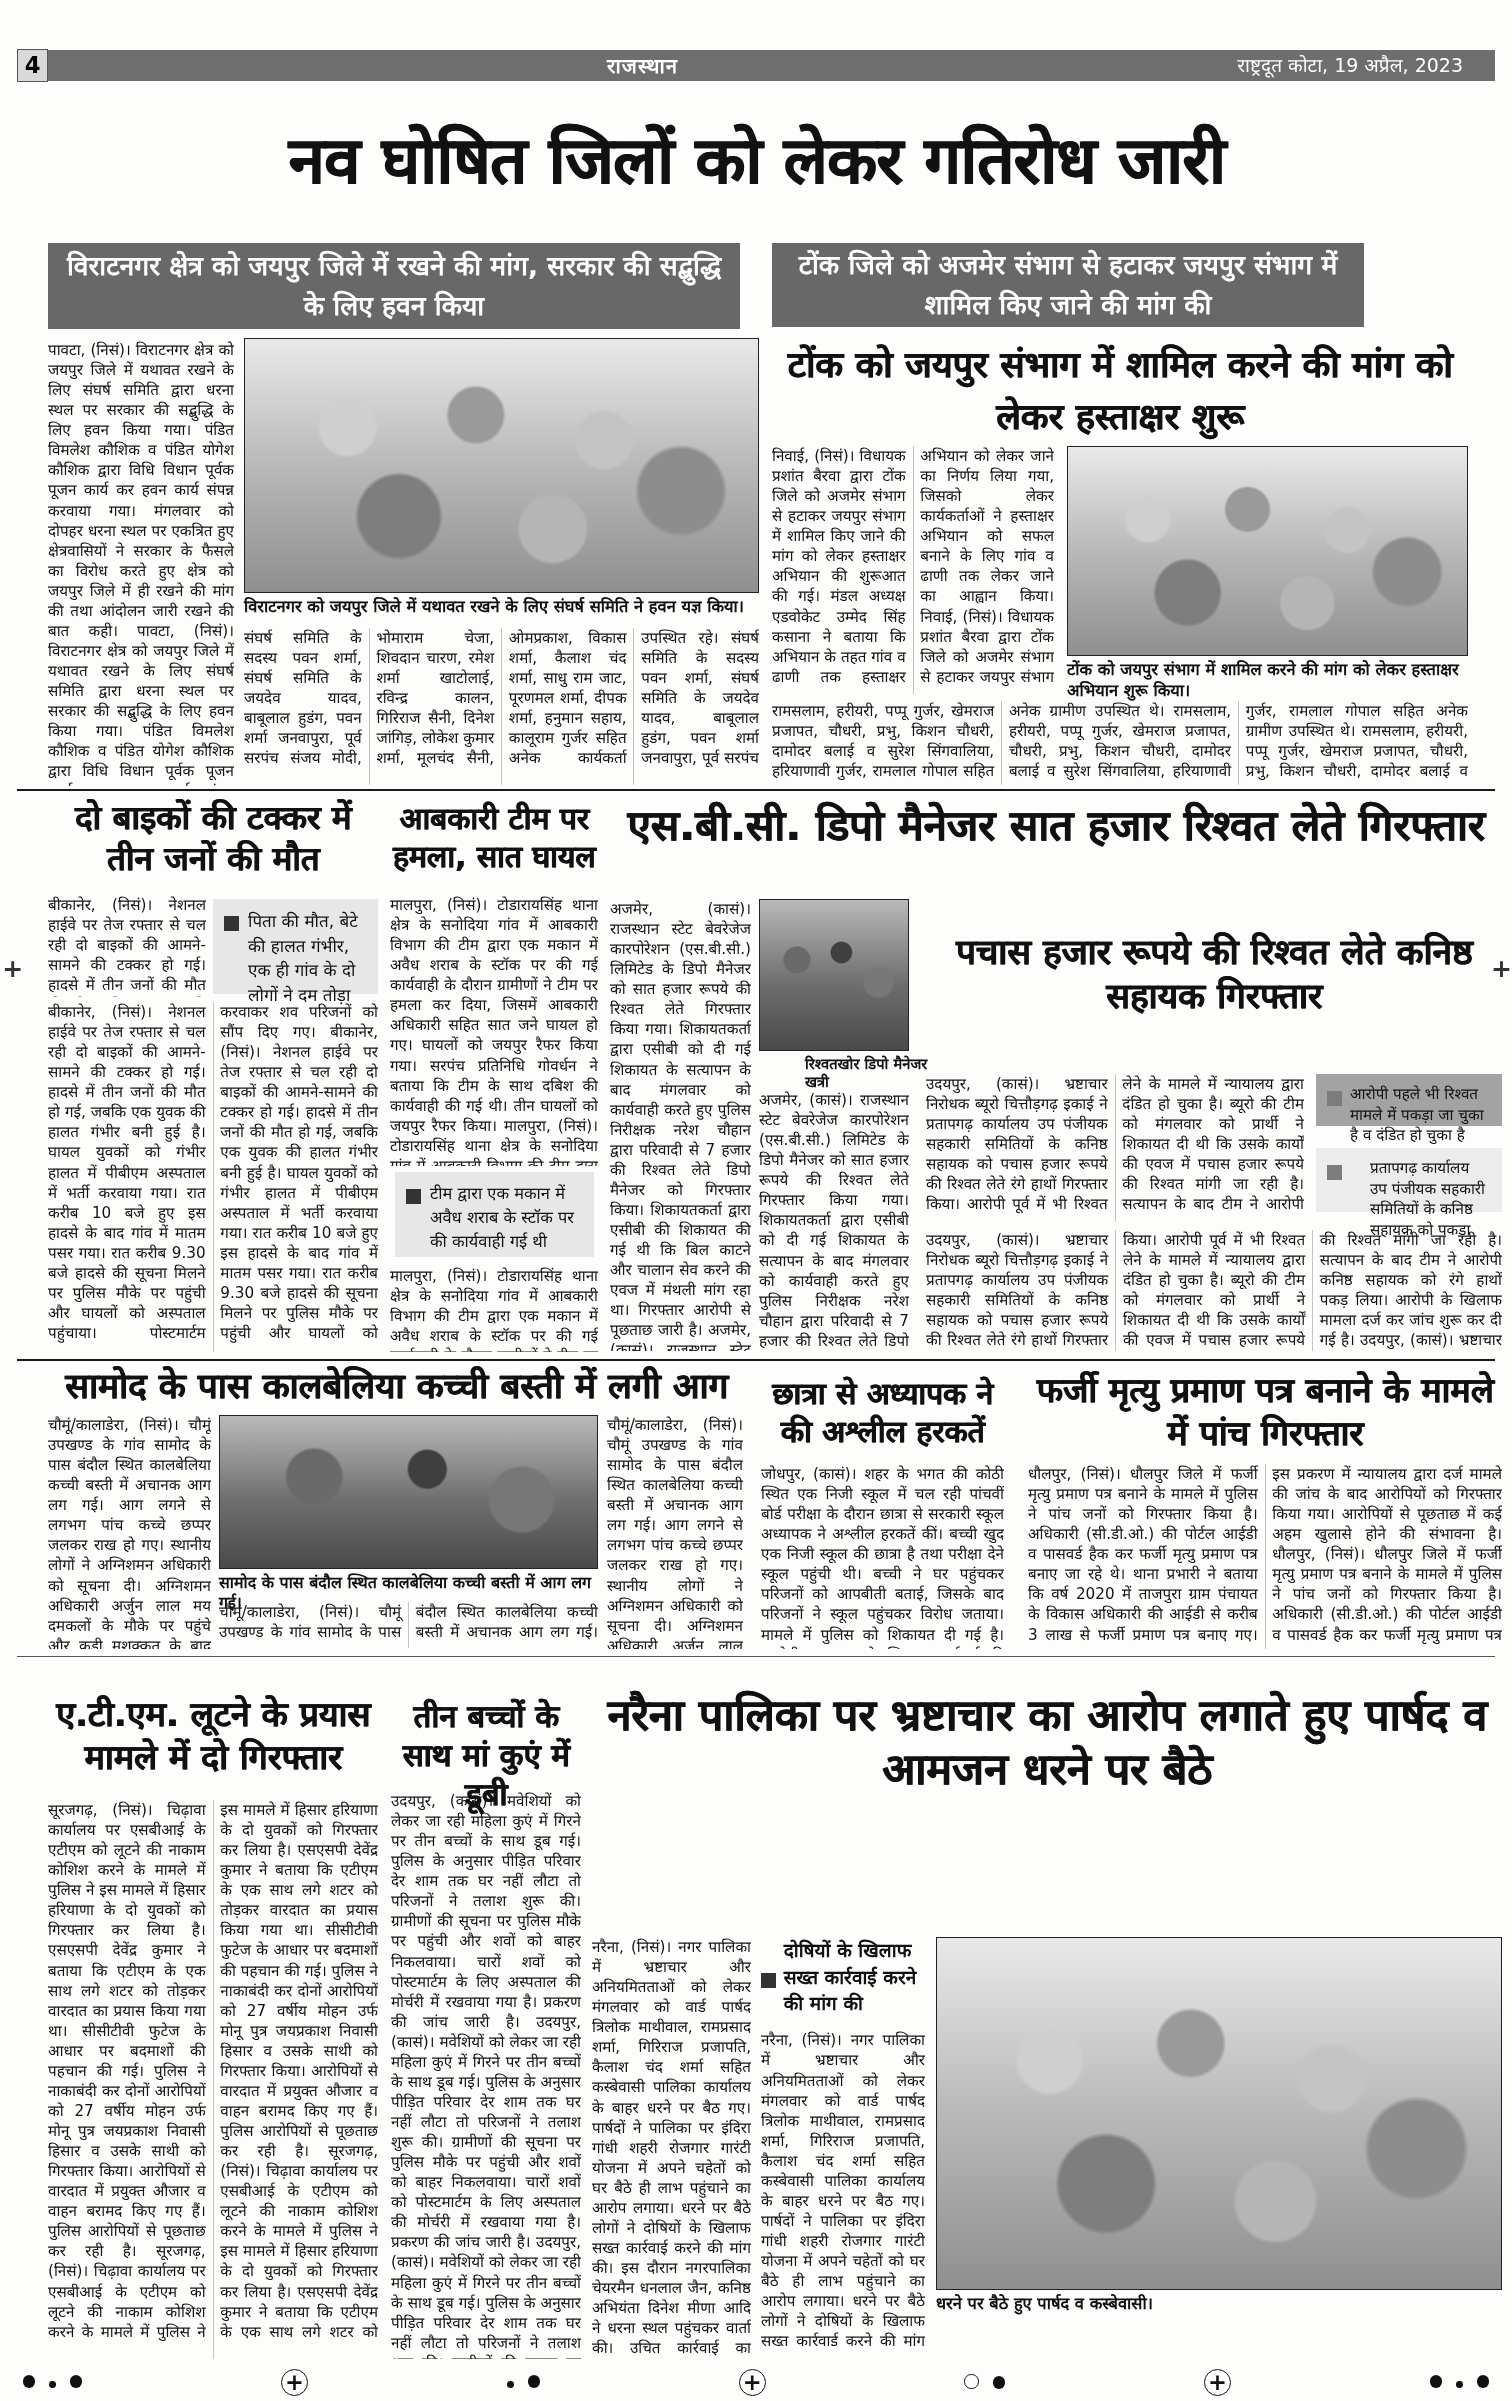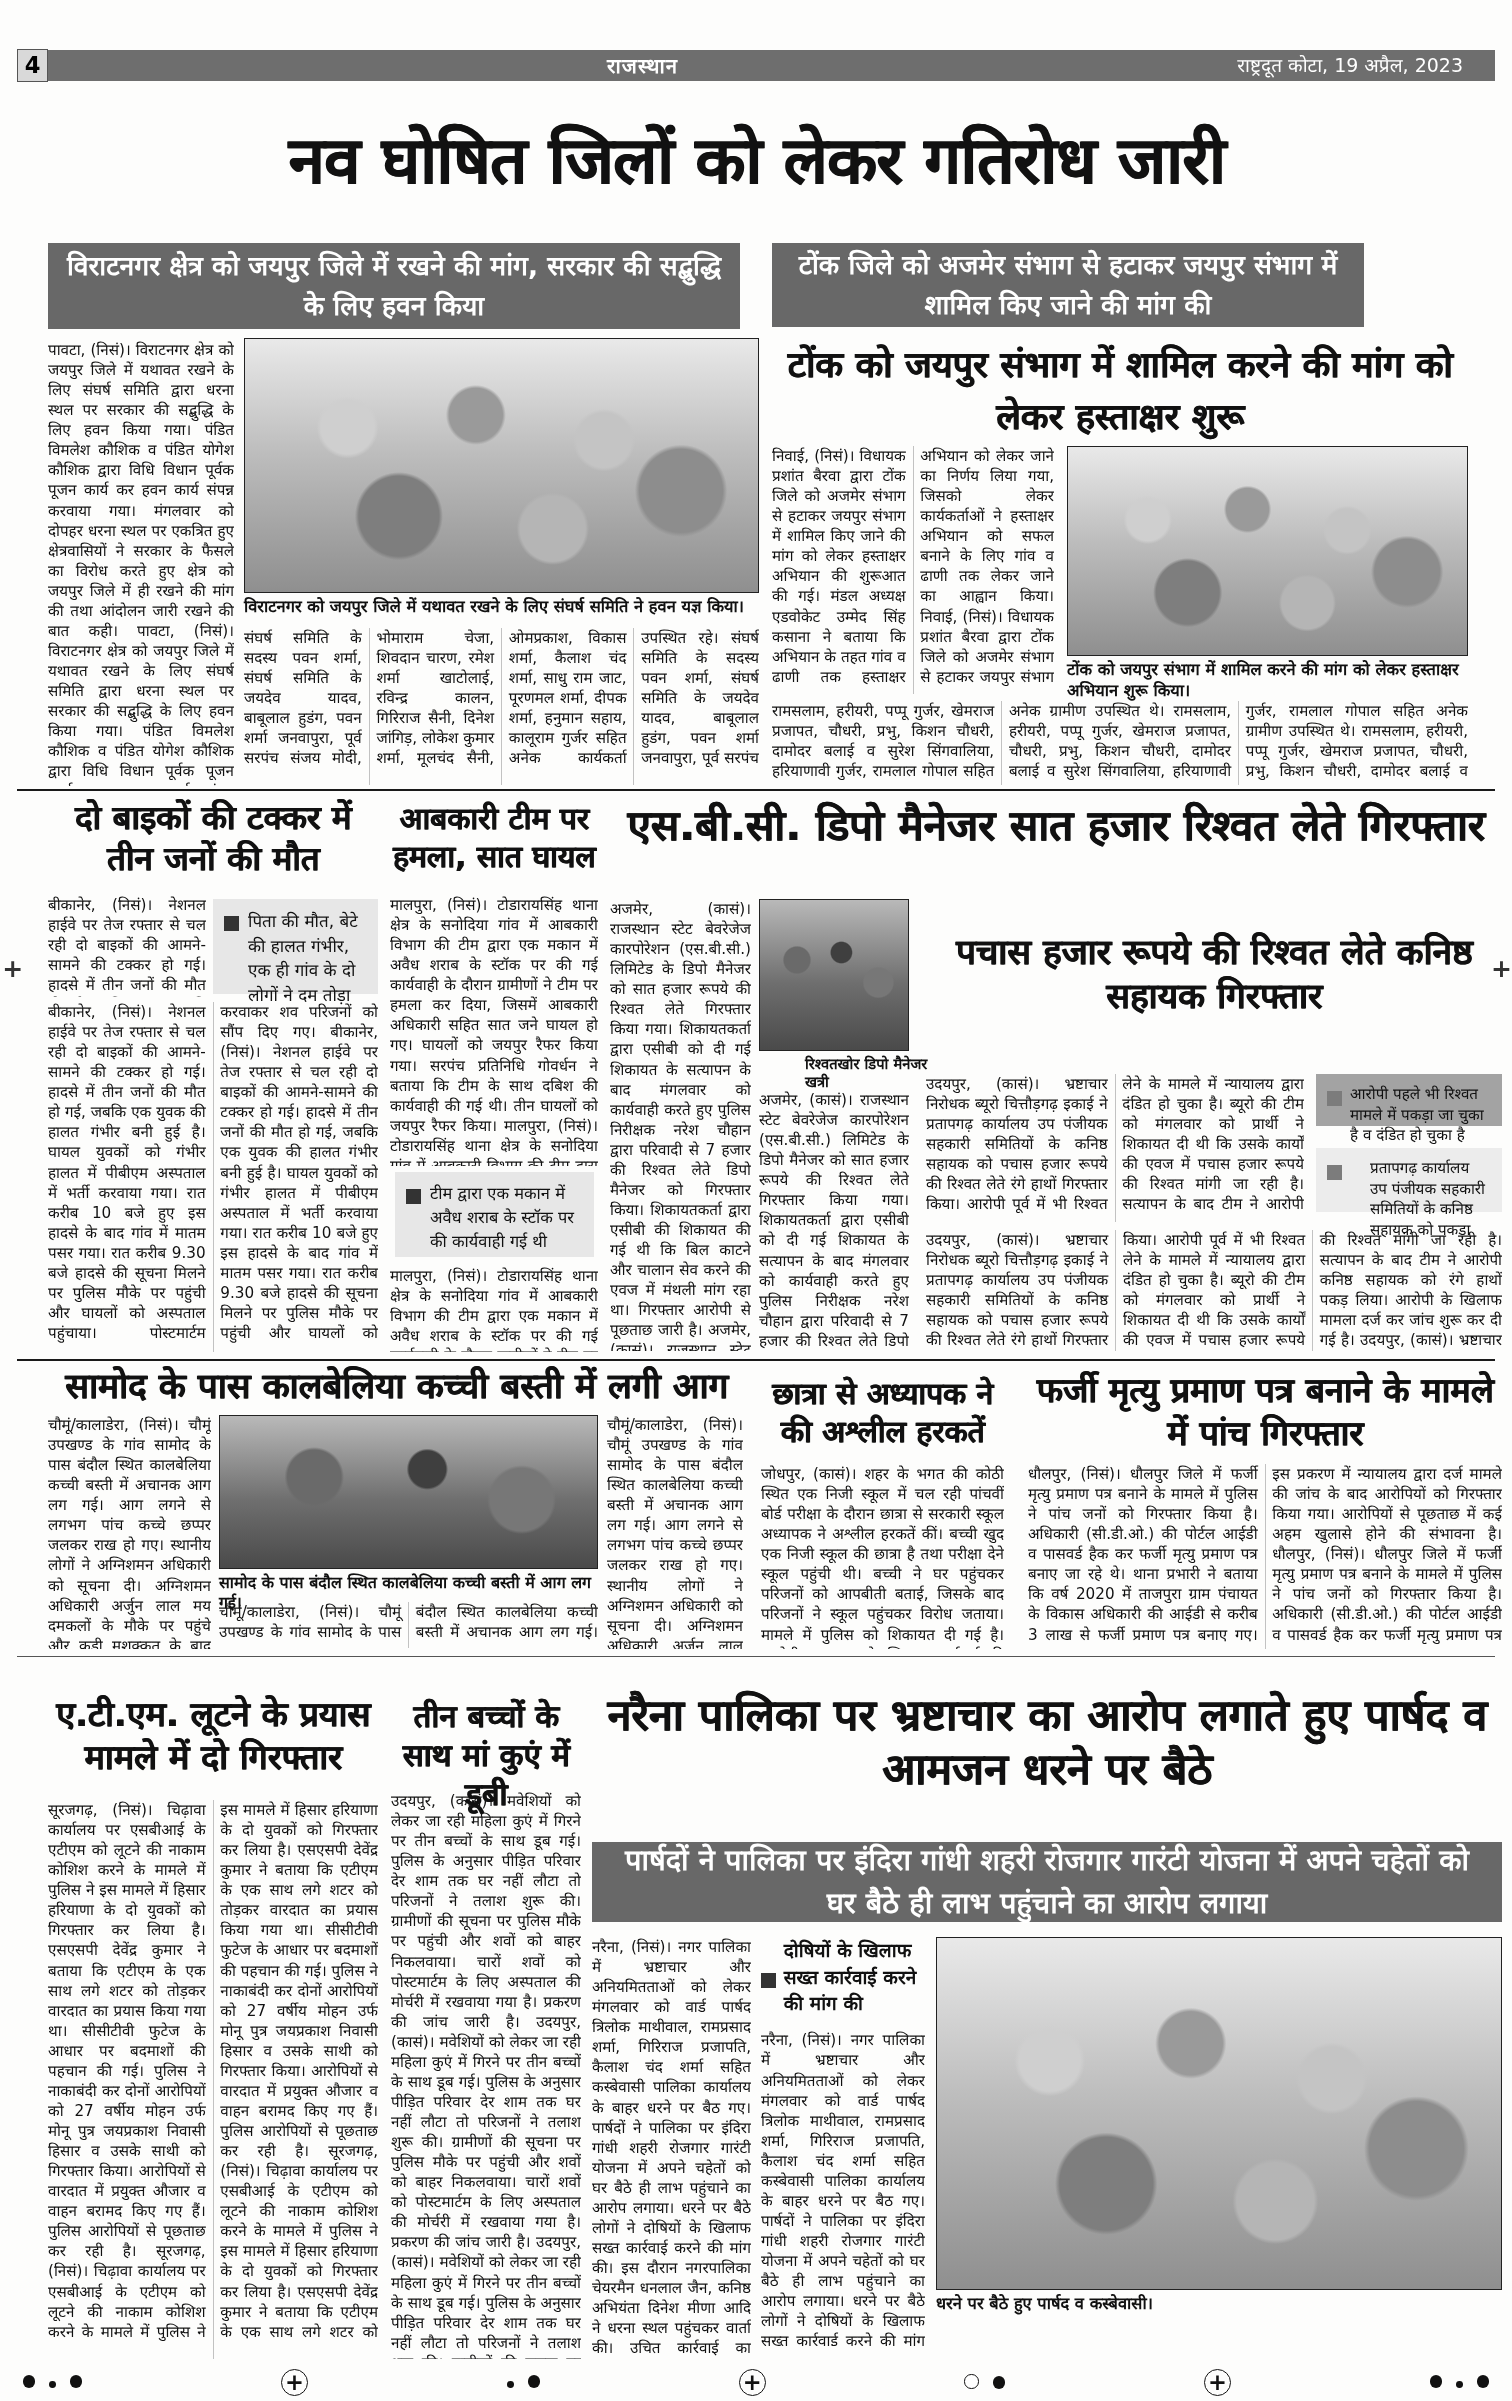--- a/index.html
+++ b/index.html
@@ -138,21 +138,20 @@
 
   <div class="abs rule-h thin" style="left:17px;top:1656px;width:1478px;"></div>
 
   <div class="abs sec-head" style="left:48px;top:1693px;width:330px;font-size:34px;">ए.टी.एम. लूटने के प्रयास मामले में दो गिरफ्तार</div>
   <div class="abs body-txt cols2" style="left:48px;top:1800px;width:330px;height:559px;">सूरजगढ़, (निसं)। चिढ़ावा कार्यालय पर एसबीआई के एटीएम को लूटने की नाकाम कोशिश करने के मामले में पुलिस ने इस मामले में हिसार हरियाणा के दो युवकों को गिरफ्तार कर लिया है। एसएसपी देवेंद्र कुमार ने बताया कि एटीएम के एक साथ लगे शटर को तोड़कर वारदात का प्रयास किया गया था। सीसीटीवी फुटेज के आधार पर बदमाशों की पहचान की गई। पुलिस ने नाकाबंदी कर दोनों आरोपियों को 27 वर्षीय मोहन उर्फ मोनू पुत्र जयप्रकाश निवासी हिसार व उसके साथी को गिरफ्तार किया। आरोपियों से वारदात में प्रयुक्त औजार व वाहन बरामद किए गए हैं। पुलिस आरोपियों से पूछताछ कर रही है। सूरजगढ़, (निसं)। चिढ़ावा कार्यालय पर एसबीआई के एटीएम को लूटने की नाकाम कोशिश करने के मामले में पुलिस ने इस मामले में हिसार हरियाणा के दो युवकों को गिरफ्तार कर लिया है। एसएसपी देवेंद्र कुमार ने बताया कि एटीएम के एक साथ लगे शटर को तोड़कर वारदात का प्रयास किया गया था। सीसीटीवी फुटेज के आधार पर बदमाशों की पहचान की गई। पुलिस ने नाकाबंदी कर दोनों आरोपियों को 27 वर्षीय मोहन उर्फ मोनू पुत्र जयप्रकाश निवासी हिसार व उसके साथी को गिरफ्तार किया। आरोपियों से वारदात में प्रयुक्त औजार व वाहन बरामद किए गए हैं। पुलिस आरोपियों से पूछताछ कर रही है। सूरजगढ़, (निसं)। चिढ़ावा कार्यालय पर एसबीआई के एटीएम को लूटने की नाकाम कोशिश करने के मामले में पुलिस ने इस मामले में हिसार हरियाणा के दो युवकों को गिरफ्तार कर लिया है। एसएसपी देवेंद्र कुमार ने बताया कि एटीएम के एक साथ लगे शटर को तोड़कर वारदात का प्रयास किया गया था। सीसीटीवी फुटेज के आधार पर बदमाशों की पहचान की गई। पुलिस ने नाकाबंदी कर दोनों आरोपियों को 27 वर्षीय मोहन उर्फ मोनू पुत्र जयप्रकाश निवासी हिसार व उसके साथी को गिरफ्तार किया। आरोपियों से वारदात में प्रयुक्त औजार व वाहन बरामद किए गए हैं। पुलिस आरोपियों से पूछताछ कर रही है। सूरजगढ़, (निसं)। चिढ़ावा कार्यालय पर एसबीआई के एटीएम को लूटने की नाकाम कोशिश करने के मामले में पुलिस ने इस मामले में हिसार हरियाणा के दो युवकों को गिरफ्तार कर लिया है। एसएसपी देवेंद्र कुमार ने बताया कि एटीएम के एक साथ लगे शटर को तोड़कर वारदात का प्रयास किया गया था। सीसीटीवी फुटेज के आधार पर बदमाशों की पहचान की गई। पुलिस ने नाकाबंदी कर दोनों आरोपियों को 27 वर्षीय मोहन उर्फ मोनू पुत्र जयप्रकाश निवासी हिसार व उसके साथी को गिरफ्तार किया। आरोपियों से वारदात में प्रयुक्त औजार व वाहन बरामद किए गए हैं। पुलिस आरोपियों से पूछताछ कर रही है। सूरजगढ़, (निसं)। चिढ़ावा कार्यालय पर एसबीआई के एटीएम को लूटने की नाकाम कोशिश करने के मामले में पुलिस ने इस मामले में हिसार हरियाणा के दो युवकों को गिरफ्तार कर लिया है। एसएसपी देवेंद्र कुमार ने बताया कि एटीएम के एक साथ लगे शटर को तोड़कर वारदात का प्रयास किया गया था। सीसीटीवी फुटेज के आधार पर बदमाशों की पहचान की गई। पुलिस ने नाकाबंदी कर दोनों आरोपियों को 27 वर्षीय मोहन उर्फ मोनू पुत्र जयप्रकाश निवासी हिसार व उसके साथी को गिरफ्तार किया। आरोपियों से वारदात में प्रयुक्त औजार व वाहन बरामद किए गए हैं। पुलिस आरोपियों से पूछताछ कर रही है।</div>
 
   <div class="abs sec-head" style="left:391px;top:1697px;width:190px;font-size:31px;">तीन बच्चों के साथ मां कुएं में डूबी</div>
   <div class="abs body-txt" style="left:391px;top:1791px;width:190px;height:568px;">उदयपुर, (कासं)। मवेशियों को लेकर जा रही महिला कुएं में गिरने पर तीन बच्चों के साथ डूब गई। पुलिस के अनुसार पीड़ित परिवार देर शाम तक घर नहीं लौटा तो परिजनों ने तलाश शुरू की। ग्रामीणों की सूचना पर पुलिस मौके पर पहुंची और शवों को बाहर निकलवाया। चारों शवों को पोस्टमार्टम के लिए अस्पताल की मोर्चरी में रखवाया गया है। प्रकरण की जांच जारी है। उदयपुर, (कासं)। मवेशियों को लेकर जा रही महिला कुएं में गिरने पर तीन बच्चों के साथ डूब गई। पुलिस के अनुसार पीड़ित परिवार देर शाम तक घर नहीं लौटा तो परिजनों ने तलाश शुरू की। ग्रामीणों की सूचना पर पुलिस मौके पर पहुंची और शवों को बाहर निकलवाया। चारों शवों को पोस्टमार्टम के लिए अस्पताल की मोर्चरी में रखवाया गया है। प्रकरण की जांच जारी है। उदयपुर, (कासं)। मवेशियों को लेकर जा रही महिला कुएं में गिरने पर तीन बच्चों के साथ डूब गई। पुलिस के अनुसार पीड़ित परिवार देर शाम तक घर नहीं लौटा तो परिजनों ने तलाश शुरू की। ग्रामीणों की सूचना पर पुलिस मौके पर पहुंची और शवों को बाहर निकलवाया। चारों शवों को पोस्टमार्टम के लिए अस्पताल की मोर्चरी में रखवाया गया है। प्रकरण की जांच जारी है। उदयपुर, (कासं)। मवेशियों को लेकर जा रही महिला कुएं में गिरने पर तीन बच्चों के साथ डूब गई। पुलिस के अनुसार पीड़ित परिवार देर शाम तक घर नहीं लौटा तो परिजनों ने तलाश शुरू की। ग्रामीणों की सूचना पर पुलिस मौके पर पहुंची और शवों को बाहर निकलवाया। चारों शवों को पोस्टमार्टम के लिए अस्पताल की मोर्चरी में रखवाया गया है। प्रकरण की जांच जारी है। उदयपुर, (कासं)। मवेशियों को लेकर जा रही महिला कुएं में गिरने पर तीन बच्चों के साथ डूब गई। पुलिस के अनुसार पीड़ित परिवार देर शाम तक घर नहीं लौटा तो परिजनों ने तलाश शुरू की। ग्रामीणों की सूचना पर पुलिस मौके पर पहुंची और शवों को बाहर निकलवाया। चारों शवों को पोस्टमार्टम के लिए अस्पताल की मोर्चरी में रखवाया गया है। प्रकरण की जांच जारी है।</div>
 
   <div class="abs sec-head" style="left:592px;top:1689px;width:910px;font-size:43px;">नरैना पालिका पर भ्रष्टाचार का आरोप लगाते हुए पार्षद व आमजन धरने पर बैठे</div>
-  <div class="abs kicker" style="left:592px;top:1842px;width:910px;height:80px;font-size:29px;">पार्षदों ने पालिका पर इंदिरा गांधी शहरी रोजगार गारंटी योजना में अपने चहेतों को घर बैठे ही लाभ पहुंचाने का आरोप लगाया</div>
   <div class="abs body-txt" style="left:592px;top:1937px;width:159px;height:422px;">नरैना, (निसं)। नगर पालिका में भ्रष्टाचार और अनियमितताओं को लेकर मंगलवार को वार्ड पार्षद त्रिलोक माथीवाल, रामप्रसाद शर्मा, गिरिराज प्रजापति, कैलाश चंद शर्मा सहित कस्बेवासी पालिका कार्यालय के बाहर धरने पर बैठ गए। पार्षदों ने पालिका पर इंदिरा गांधी शहरी रोजगार गारंटी योजना में अपने चहेतों को घर बैठे ही लाभ पहुंचाने का आरोप लगाया। धरने पर बैठे लोगों ने दोषियों के खिलाफ सख्त कार्रवाई करने की मांग की। इस दौरान नगरपालिका चेयरमैन धनलाल जैन, कनिष्ठ अभियंता दिनेश मीणा आदि ने धरना स्थल पहुंचकर वार्ता की। उचित कार्रवाई का आश्वासन मिलने पर भी धरना जारी रखने की बात कही गई। इस दौरान माहौल शांतिपूर्ण बना रहा तथा पुलिस बल तैनात रहा। नरैना, (निसं)। नगर पालिका में भ्रष्टाचार और अनियमितताओं को लेकर मंगलवार को वार्ड पार्षद त्रिलोक माथीवाल, रामप्रसाद शर्मा, गिरिराज प्रजापति, कैलाश चंद शर्मा सहित कस्बेवासी पालिका कार्यालय के बाहर धरने पर बैठ गए। पार्षदों ने पालिका पर इंदिरा गांधी शहरी रोजगार गारंटी योजना में अपने चहेतों को घर बैठे ही लाभ पहुंचाने का आरोप लगाया। धरने पर बैठे लोगों ने दोषियों के खिलाफ सख्त कार्रवाई करने की मांग की। इस दौरान नगरपालिका चेयरमैन धनलाल जैन, कनिष्ठ अभियंता दिनेश मीणा आदि ने धरना स्थल पहुंचकर वार्ता की। उचित कार्रवाई का आश्वासन मिलने पर भी धरना जारी रखने की बात कही गई। इस दौरान माहौल शांतिपूर्ण बना रहा तथा पुलिस बल तैनात रहा। नरैना, (निसं)। नगर पालिका में भ्रष्टाचार और अनियमितताओं को लेकर मंगलवार को वार्ड पार्षद त्रिलोक माथीवाल, रामप्रसाद शर्मा, गिरिराज प्रजापति, कैलाश चंद शर्मा सहित कस्बेवासी पालिका कार्यालय के बाहर धरने पर बैठ गए। पार्षदों ने पालिका पर इंदिरा गांधी शहरी रोजगार गारंटी योजना में अपने चहेतों को घर बैठे ही लाभ पहुंचाने का आरोप लगाया। धरने पर बैठे लोगों ने दोषियों के खिलाफ सख्त कार्रवाई करने की मांग की। इस दौरान नगरपालिका चेयरमैन धनलाल जैन, कनिष्ठ अभियंता दिनेश मीणा आदि ने धरना स्थल पहुंचकर वार्ता की। उचित कार्रवाई का आश्वासन मिलने पर भी धरना जारी रखने की बात कही गई। इस दौरान माहौल शांतिपूर्ण बना रहा तथा पुलिस बल तैनात रहा।</div>
   <div class="abs" style="left:761px;top:1937px;width:164px;height:422px;">
     <div style="display:flex;gap:8px;font-size:19px;font-weight:bold;line-height:1.4;align-items:center;">
       <span class="bullet-sq dark"></span>
       <span>दोषियों के खिलाफ सख्त कार्रवाई करने की मांग की</span>
     </div>
     <div class="body-txt" style="height:316px;margin-top:13.6px;">नरैना, (निसं)। नगर पालिका में भ्रष्टाचार और अनियमितताओं को लेकर मंगलवार को वार्ड पार्षद त्रिलोक माथीवाल, रामप्रसाद शर्मा, गिरिराज प्रजापति, कैलाश चंद शर्मा सहित कस्बेवासी पालिका कार्यालय के बाहर धरने पर बैठ गए। पार्षदों ने पालिका पर इंदिरा गांधी शहरी रोजगार गारंटी योजना में अपने चहेतों को घर बैठे ही लाभ पहुंचाने का आरोप लगाया। धरने पर बैठे लोगों ने दोषियों के खिलाफ सख्त कार्रवाई करने की मांग की। इस दौरान नगरपालिका चेयरमैन धनलाल जैन, कनिष्ठ अभियंता दिनेश मीणा आदि ने धरना स्थल पहुंचकर वार्ता की। उचित कार्रवाई का आश्वासन मिलने पर भी धरना जारी रखने की बात कही गई। इस दौरान माहौल शांतिपूर्ण बना रहा तथा पुलिस बल तैनात रहा। नरैना, (निसं)। नगर पालिका में भ्रष्टाचार और अनियमितताओं को लेकर मंगलवार को वार्ड पार्षद त्रिलोक माथीवाल, रामप्रसाद शर्मा, गिरिराज प्रजापति, कैलाश चंद शर्मा सहित कस्बेवासी पालिका कार्यालय के बाहर धरने पर बैठ गए। पार्षदों ने पालिका पर इंदिरा गांधी शहरी रोजगार गारंटी योजना में अपने चहेतों को घर बैठे ही लाभ पहुंचाने का आरोप लगाया। धरने पर बैठे लोगों ने दोषियों के खिलाफ सख्त कार्रवाई करने की मांग की। इस दौरान नगरपालिका चेयरमैन धनलाल जैन, कनिष्ठ अभियंता दिनेश मीणा आदि ने धरना स्थल पहुंचकर वार्ता की। उचित कार्रवाई का आश्वासन मिलने पर भी धरना जारी रखने की बात कही गई। इस दौरान माहौल शांतिपूर्ण बना रहा तथा पुलिस बल तैनात रहा।</div>
   </div>
   <div class="abs photo" style="left:936px;top:1937px;width:566px;height:353px;"></div>
   <div class="abs caption" style="left:936px;top:2294px;width:566px;">धरने पर बैठे हुए पार्षद व कस्बेवासी।</div>

